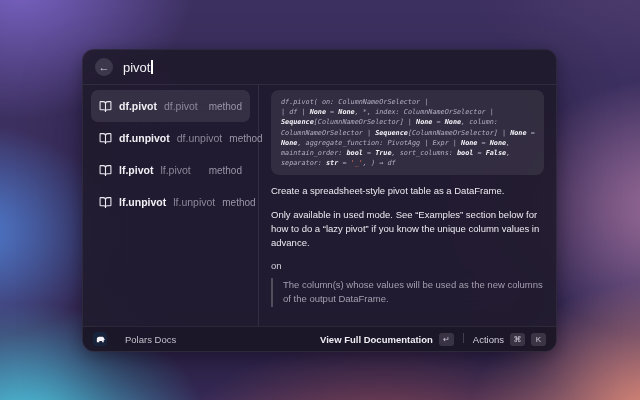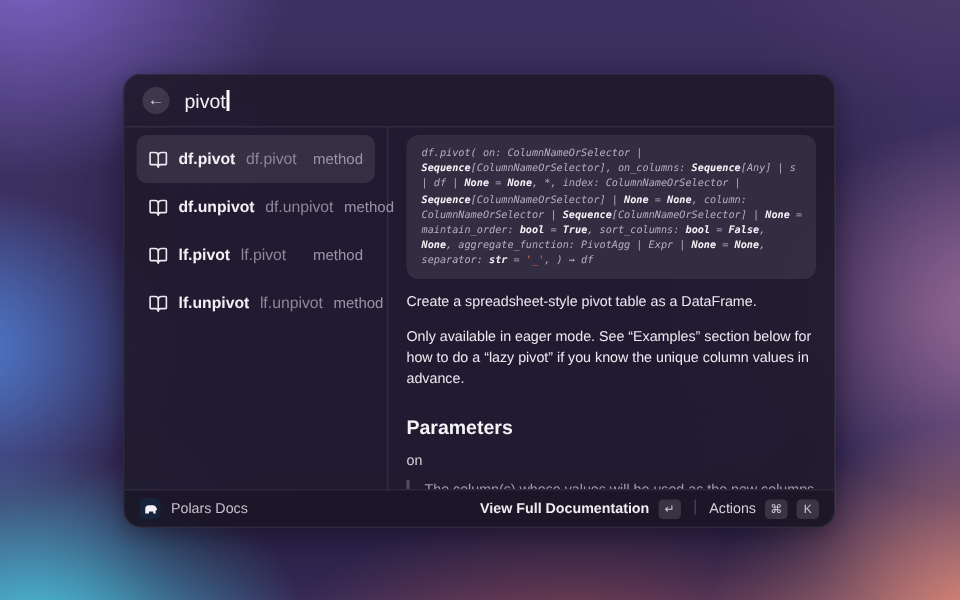--- a/index.html
+++ b/index.html
@@ -87,21 +87,21 @@
   .footer {
     flex:0 0 25px; height:25px; display:flex; align-items:center;
     padding:0 10px; border-top:1px solid rgba(255,255,255,0.08);
     background:rgba(12,9,18,0.25);
   }
   .app-logo {
     width:14px; height:14px; border-radius:4px; background:#17233a;
     display:flex; align-items:center; justify-content:center; overflow:hidden;
   }
   .app-logo svg { width:11px; height:11px; }
-  .app-name { margin-left:7px; font-size:9.5px; color:#c5c0cc;text-align:right; }
+  .app-name { margin-left:18px; font-size:9.5px; color:#c5c0cc;text-align:right; }
   .footer-right { margin-left:auto; display:flex; align-items:flex-start; }
   .footer-action {
     display:flex; align-items:center; background:none; border:none;
     cursor:pointer; padding:0; font-family:"Liberation Sans", sans-serif;
   }
   .primary-label { font-size:9.5px; font-weight:700; color:#f0edf3; }
   .secondary-label { font-size:9.5px; color:#d6d2dd; }
   .keycap {
     margin-left:6px; min-width:15px; height:13px; padding:0 3px;
     border-radius:3px; background:rgba(255,255,255,0.13);
@@ -169,31 +169,29 @@
           </span>
           <span class="r-name">lf.unpivot</span>
           <span class="r-context">lf.unpivot</span>
           <span class="r-kind">method</span>
         </div>
       </div>
 
     <div class="detail">
       <div class="code-block">
           <div class="code-line"><span>df.pivot( on: ColumnNameOrSelector |</span></div>
-          <div class="code-line"><span class="tok-b">Sequence</span><span>[ColumnNameOrSelector], on_columns: </span><span class="tok-b">Sequence</span><span>[Any] | s</span></div>
           <div class="code-line"><span>| df | </span><span class="tok-b">None</span><span> = </span><span class="tok-b">None</span><span>, *, index: ColumnNameOrSelector |</span></div>
           <div class="code-line"><span class="tok-b">Sequence</span><span>[ColumnNameOrSelector] | </span><span class="tok-b">None</span><span> = </span><span class="tok-b">None</span><span>, column:</span></div>
           <div class="code-line"><span>ColumnNameOrSelector | </span><span class="tok-b">Sequence</span><span>[ColumnNameOrSelector] | </span><span class="tok-b">None</span><span> =</span></div>
+          <div class="code-line"><span class="tok-b">None</span><span>, aggregate_function: PivotAgg | Expr | </span><span class="tok-b">None</span><span> = </span><span class="tok-b">None</span><span>,</span></div>
           <div class="code-line"><span>maintain_order: </span><span class="tok-b">bool</span><span> = </span><span class="tok-b">True</span><span>, sort_columns: </span><span class="tok-b">bool</span><span> = </span><span class="tok-b">False</span><span>,</span></div>
-          <div class="code-line"><span class="tok-b">None</span><span>, aggregate_function: PivotAgg | Expr | </span><span class="tok-b">None</span><span> = </span><span class="tok-b">None</span><span>,</span></div>
           <div class="code-line"><span>separator: </span><span class="tok-b">str</span><span> = </span><span class="tok-str">'_'</span><span>, ) → df</span></div>
         </div>
       <div class="para">Create a spreadsheet-style pivot table as a DataFrame.</div>
-      <div class="para">Only available in eager mode. See “Examples” section below for how to do a “lazy pivot” if you know the unique column values in advance.</div>
-      <div class="section-h">Parameters</div>
+      <div class="para">Only available in used mode. See “Examples” section below for how to do a “lazy pivot” if you know the unique column values in advance.</div>
       <div class="param-name">on</div>
       <div class="param-quote">The column(s) whose values will be used as the new columns of the output DataFrame.</div>
     </div>
   </div>
 
   <div class="footer">
     <span class="app-logo">
       <svg viewBox="0 0 24 24">
           <path fill="#f4f2f7" d="M4 18v-7c0-3 2-5 5-5h6c2.2 0 3.8 1.1 4.6 2.9l.6 1.3c.5.1.8.5.8 1v1.4c0 .5-.4.9-.9 1l-1.1.2V18h-3.4v-2.6H9.4V18H4z"></path>
         </svg>

